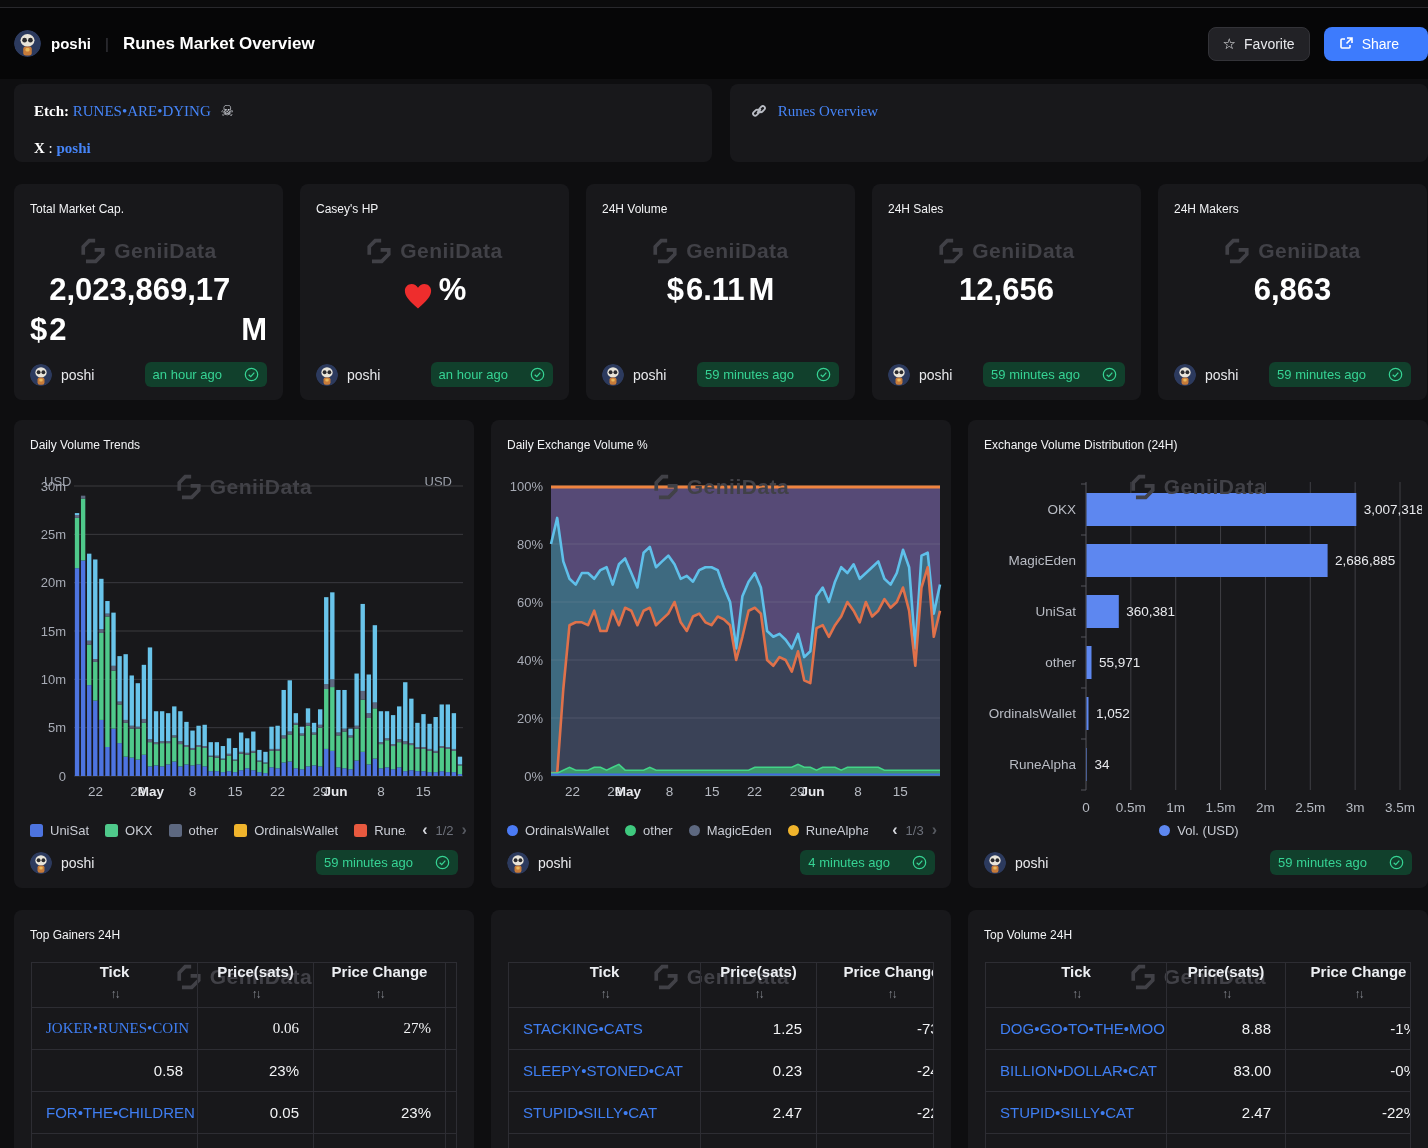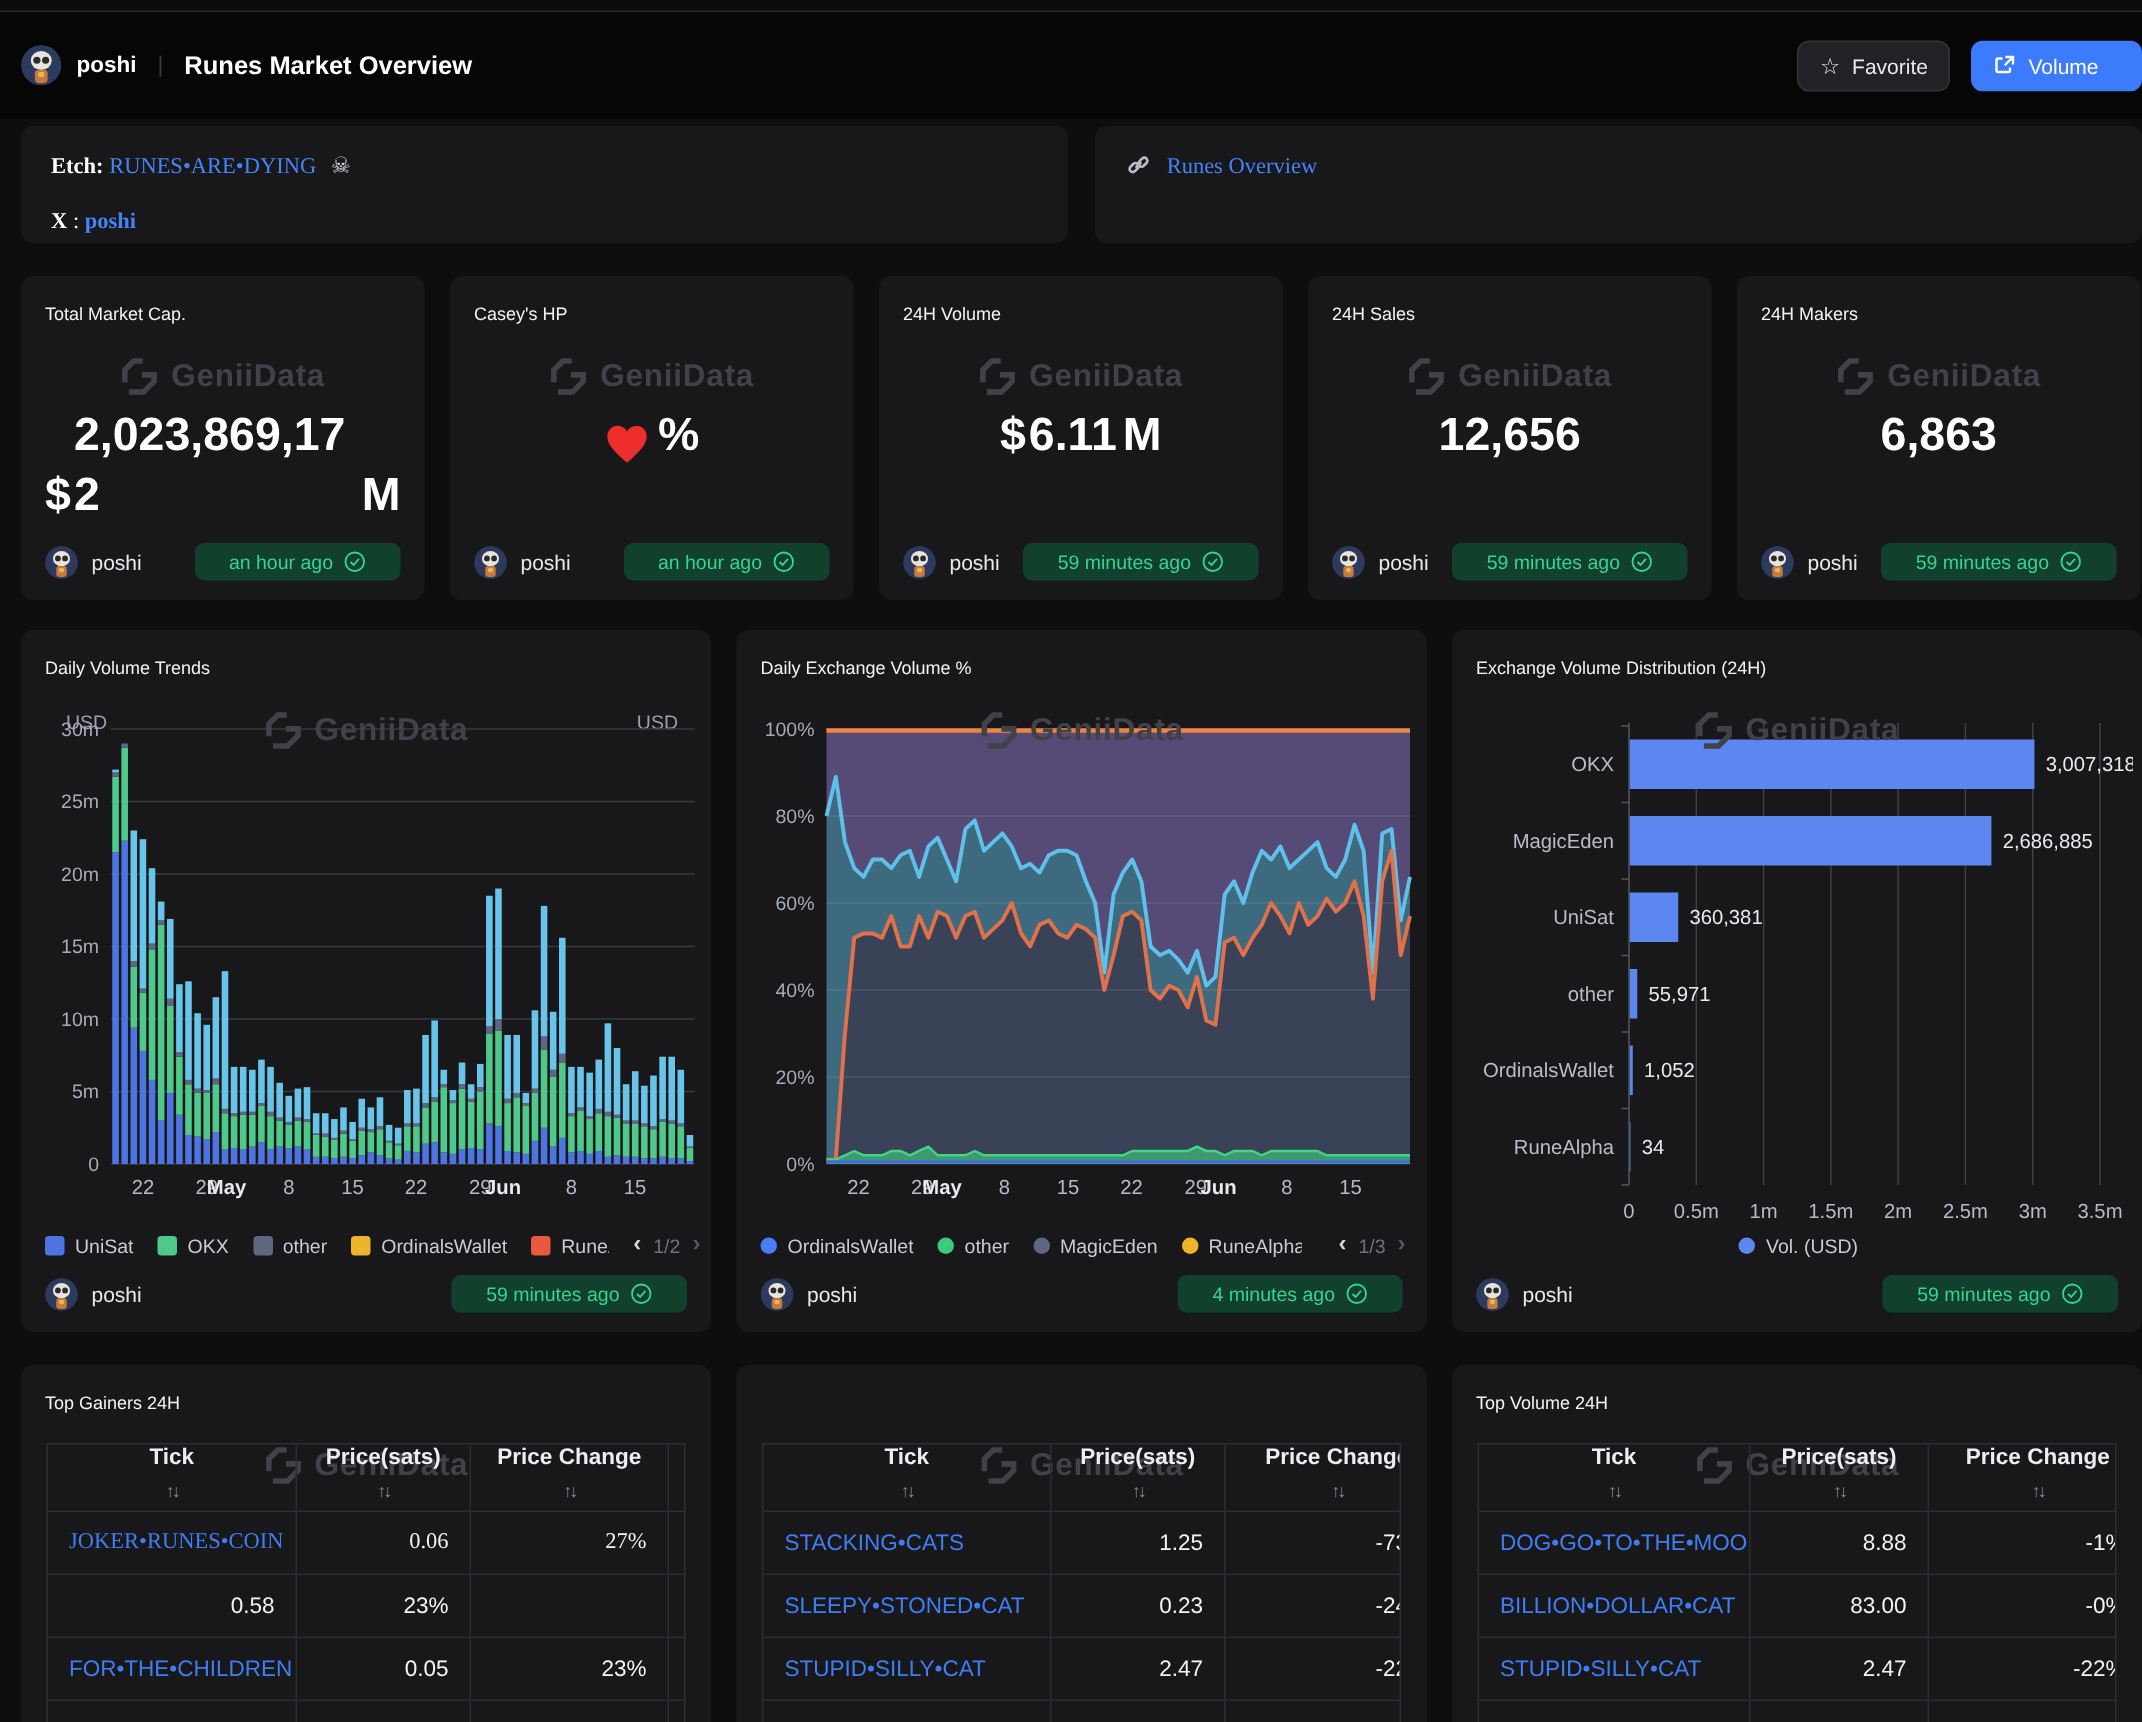--- a/index.html
+++ b/index.html
@@ -40,21 +40,21 @@
   .stat-unit { flex:0 0 auto; margin-left:4px; }
   .stat-prefix { flex:0 0 auto; margin-right:2px; }
   .heart-svg { width:30px; height:28px; margin-right:2px; flex:0 0 auto; }
 
   .watermark { position:absolute; top:54px; left:0; right:0; display:flex; justify-content:center; align-items:center; gap:8px; pointer-events:none; }
   .watermark .wm-text { font-size:21px; font-weight:700; color:#414147; letter-spacing:.5px; }
 
   .card-footer { position:absolute; left:16px; right:16px; bottom:13px; display:flex; align-items:center; justify-content:space-between; }
   .foot-user { display:flex; align-items:center; gap:9px; font-size:14px; color:#e8e9ec; }
   .foot-user .avatar { width:22px; height:22px; border-radius:50%; overflow:hidden; }
-  .badge { background:#11402c; color:#36d394; border-radius:6px; padding:5px 23px; font-size:13px; display:flex; align-items:center; gap:7px; }
+  .badge { background:#11402c; color:#36d394; border-radius:6px; padding:5px 8px; font-size:13px; display:flex; align-items:center; gap:22px; }
 
   .charts-row { position:absolute; top:420px; left:14px; display:flex; gap:17px; }
   .chart-card { width:460px; height:468px; }
   .plot-svg { position:absolute; top:52px; left:8px; }
   .usd-lbl { position:absolute; top:54px; font-size:13px; color:#9ba0aa; }
   .usd-left { left:30px; } .usd-right { right:22px; }
 
   .legend { position:absolute; left:16px; right:14px; bottom:50px; display:flex; align-items:center; gap:16px; font-size:13px; color:#c9ccd4; }
   .legend-item { display:flex; align-items:center; gap:7px; cursor:pointer; white-space:nowrap; }
   .legend-item .lab { overflow:hidden; }
@@ -96,21 +96,21 @@
   <div class="header-right">
     <div class="btn btn-fav">
       <span class="star">☆</span>
       <span>Favorite</span>
     </div>
     <div class="btn btn-share">
       <svg width="15" height="15" viewBox="0 0 15 15">
           <path d="M6 3 H3 a1 1 0 0 0 -1 1 v7 a1 1 0 0 0 1 1 h7 a1 1 0 0 0 1 -1 V9" fill="none" stroke="#fff" stroke-width="1.6"></path>
           <path d="M8 2 h5 v5 M13 2 L7.5 7.5" fill="none" stroke="#fff" stroke-width="1.6"></path>
         </svg>
-      <span>Volume</span>
+      <span>Share</span>
     </div>
   </div>
 </div>
 
 <div class="info-row">
   <div class="card info-card">
     <div class="info-line">
       <span class="lbl-b"><span>Etch</span>:</span>
       <span class="link">RUNES•ARE•DYING</span>
       <span class="skull">☠</span>

